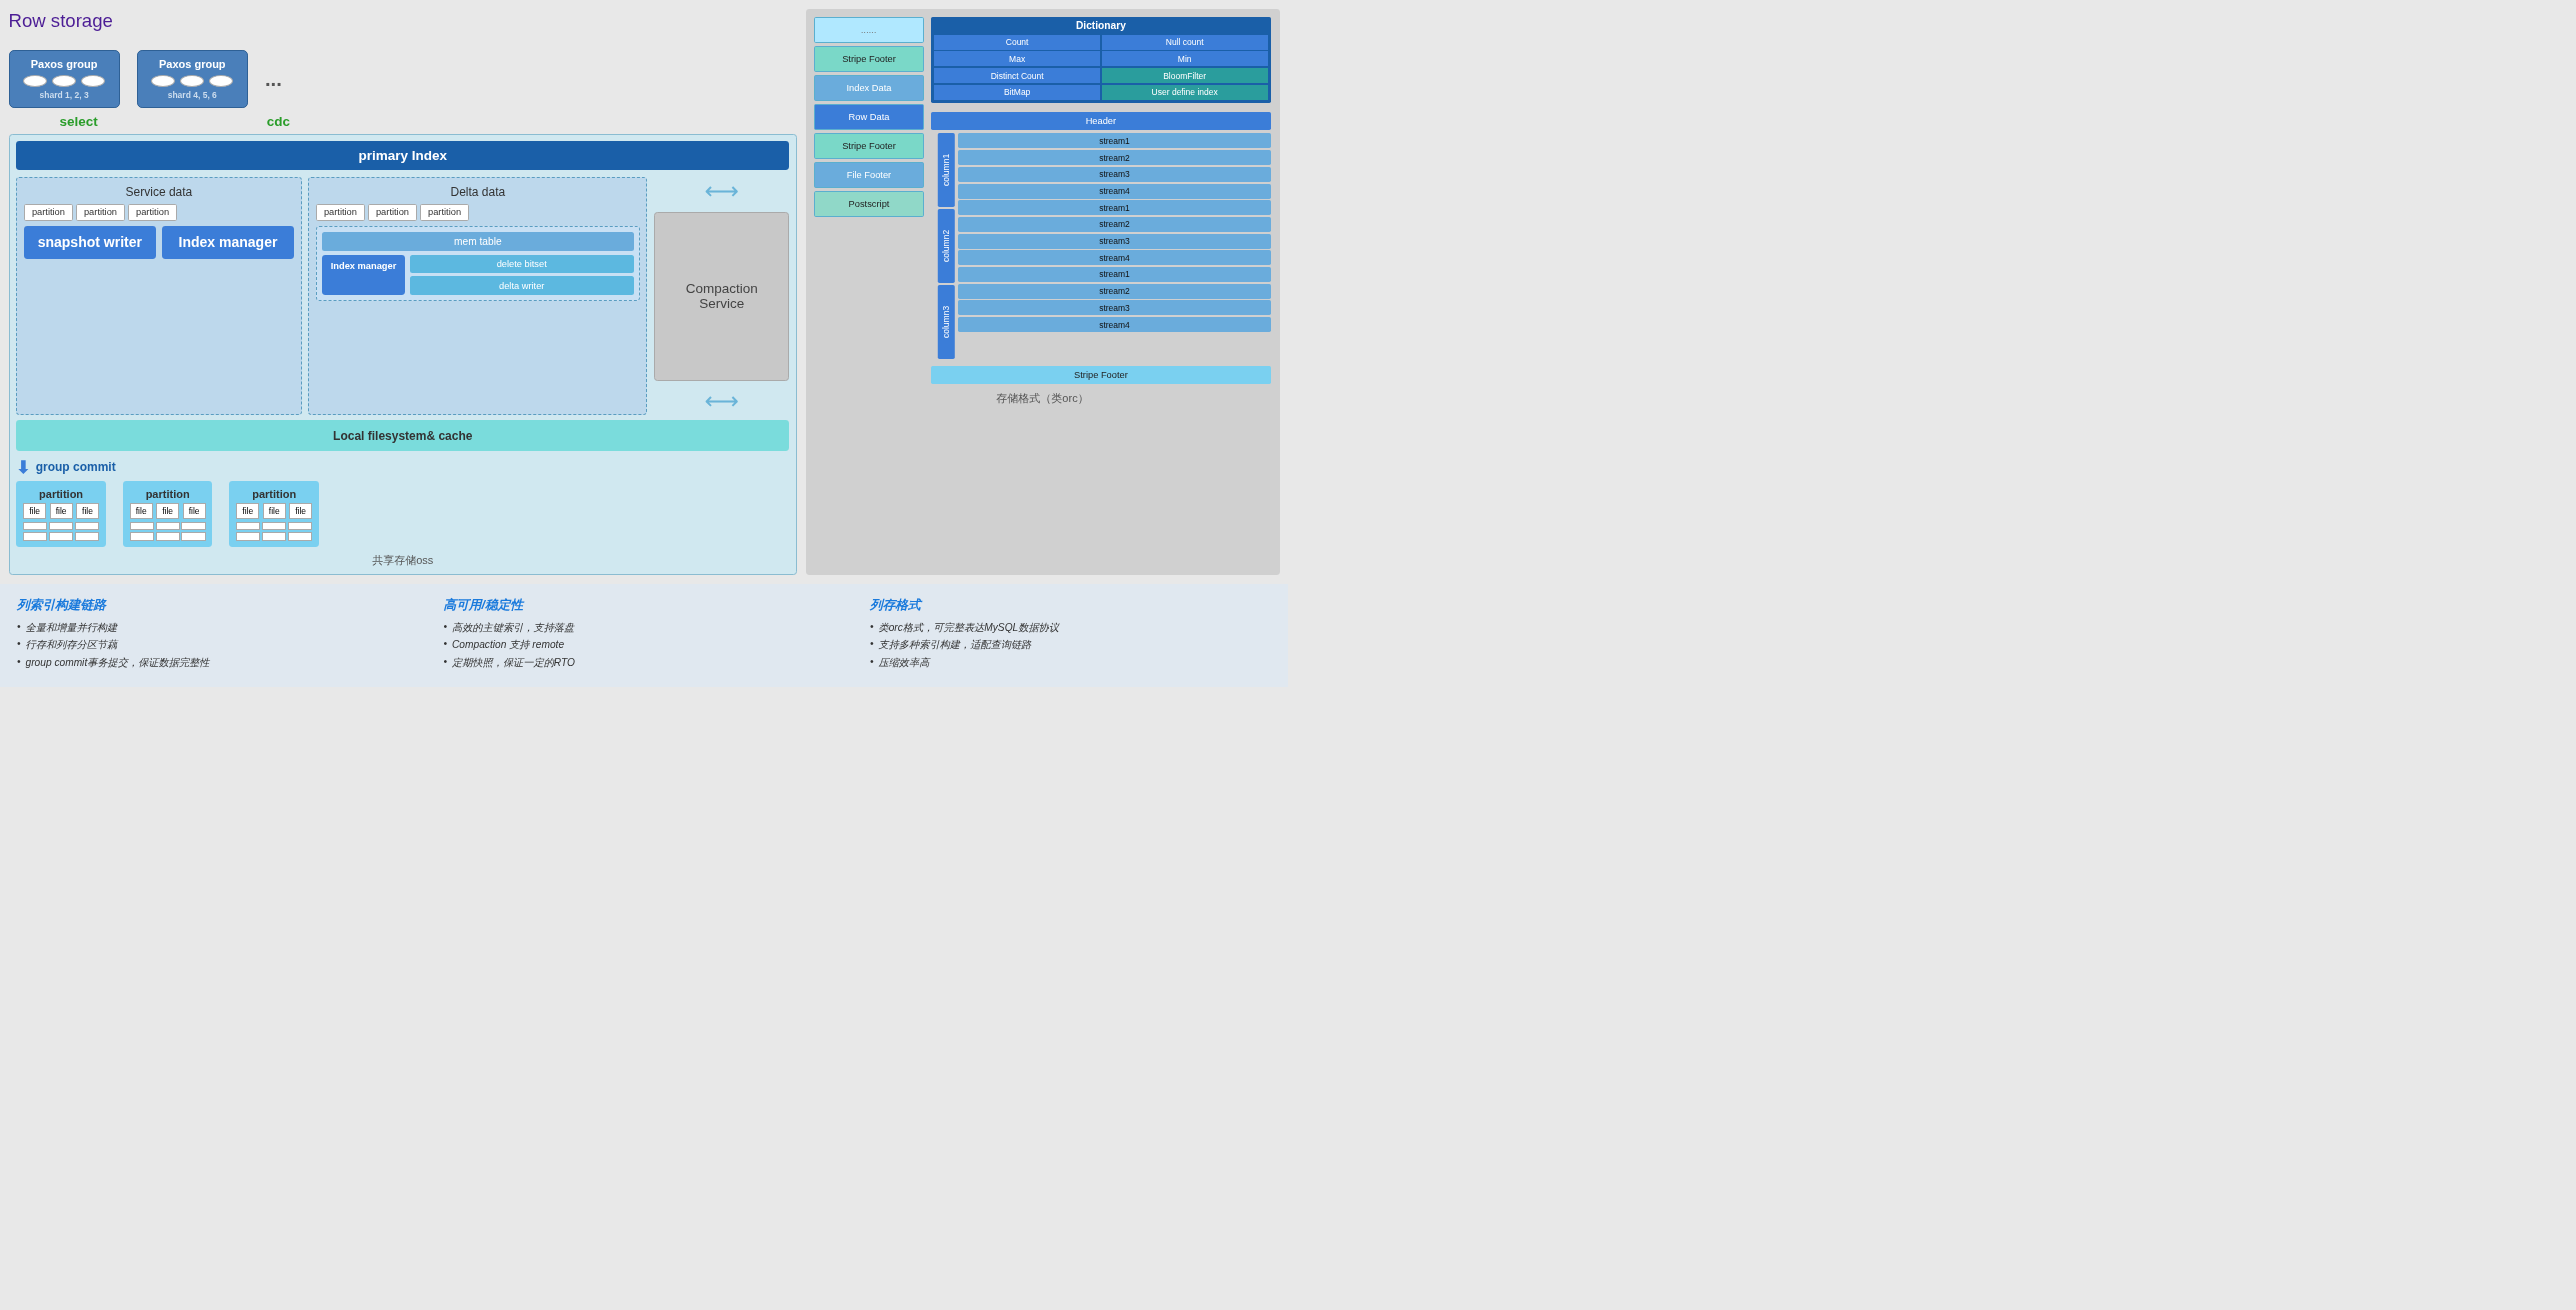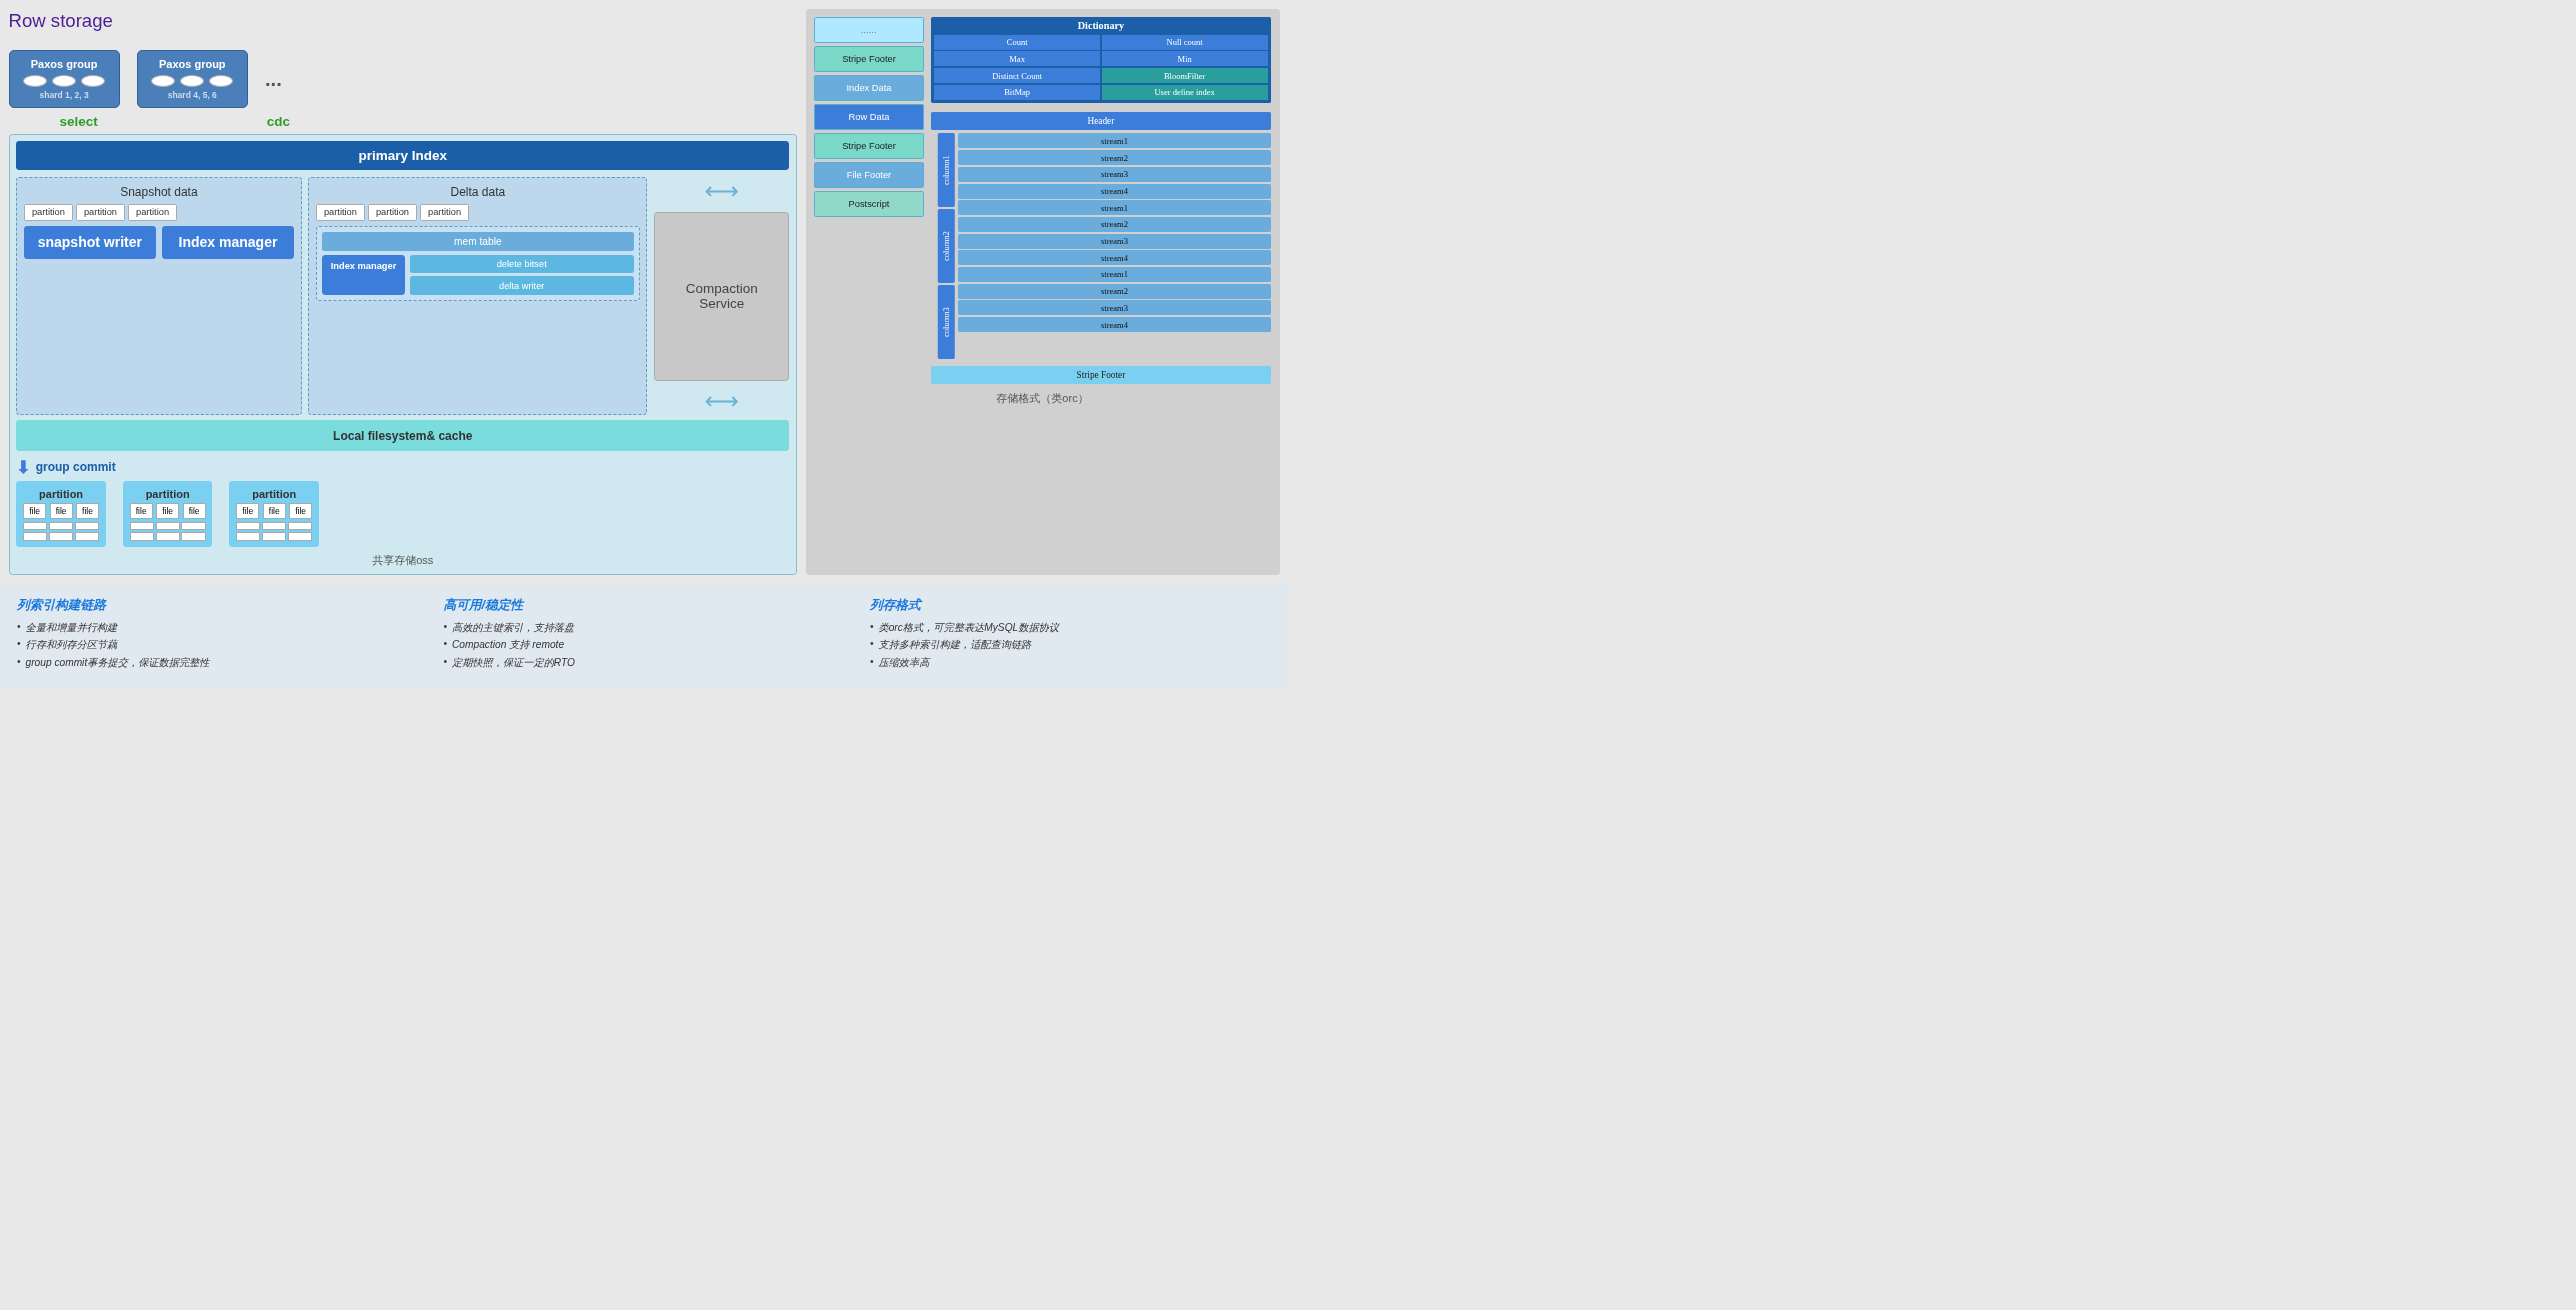--- a/index.html
+++ b/index.html
@@ -371,21 +371,20 @@
     .orc-cell.medium-blue {
       background: #6aacdc;
       color: white;
     }
 
     .orc-right {
       flex: 1;
       display: flex;
       flex-direction: column;
       gap: 3.4px;
-      font-family: Liberation Serif, serif;
     }
 
     .dictionary-box {
       background: #1a5fa8;
       color: white;
       padding: 3.4px;
       border-radius: 1.7px;
       margin-bottom: 3.4px;
     }
 
@@ -562,21 +561,21 @@
         <span class="select-label">select</span>
         <span class="cdc-label">cdc</span>
       </div>
 
       <div class="inner-box">
         <div class="primary-index-bar">primary Index</div>
 
         <div class="data-sections-wrapper">
 
           <div class="snapshot-section">
-            <div class="section-title">Snapshot data</div>
+            <div class="section-title">Service data</div>
             <div class="partition-row">
               <div class="partition-box">partition</div>
               <div class="partition-box">partition</div>
               <div class="partition-box">partition</div>
             </div>
             <div class="blue-components">
               <div class="blue-box">snapshot writer</div>
               <div class="blue-box">Index manager</div>
             </div>
           </div>

